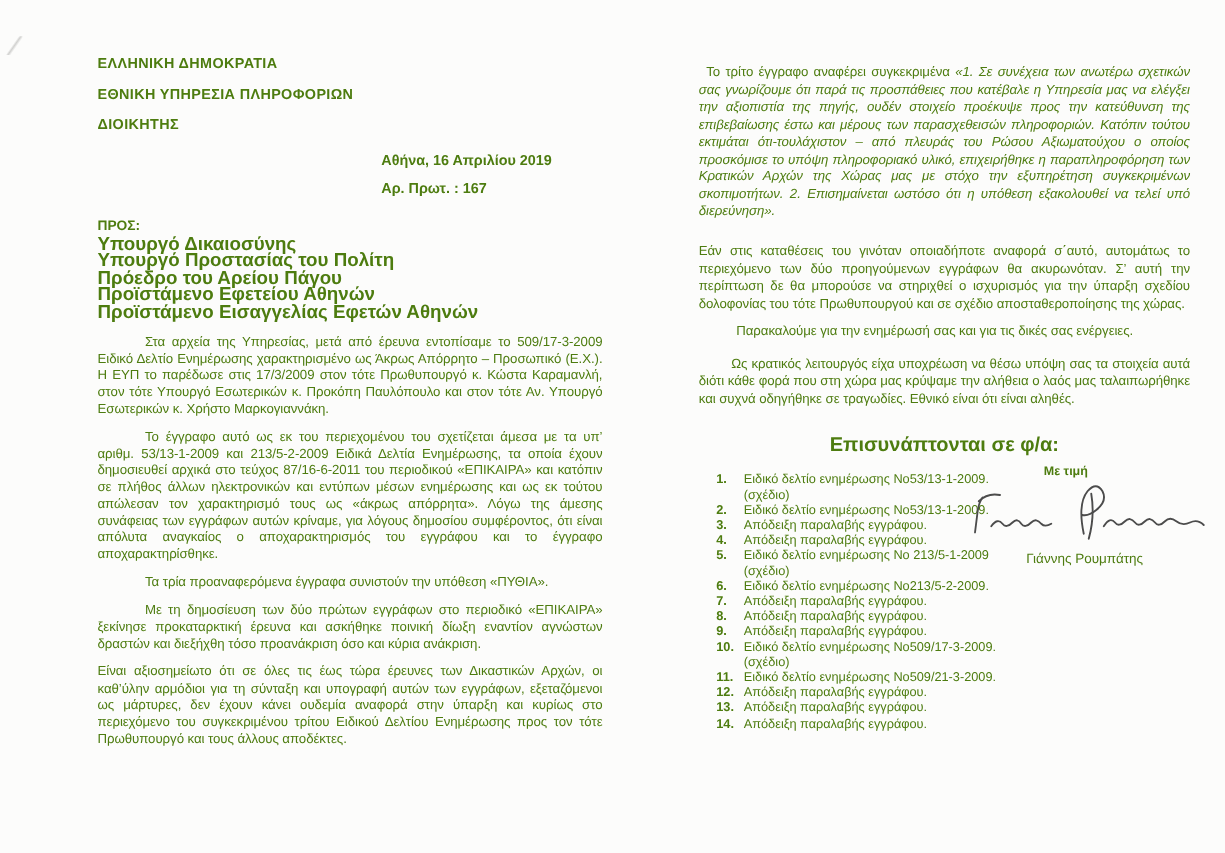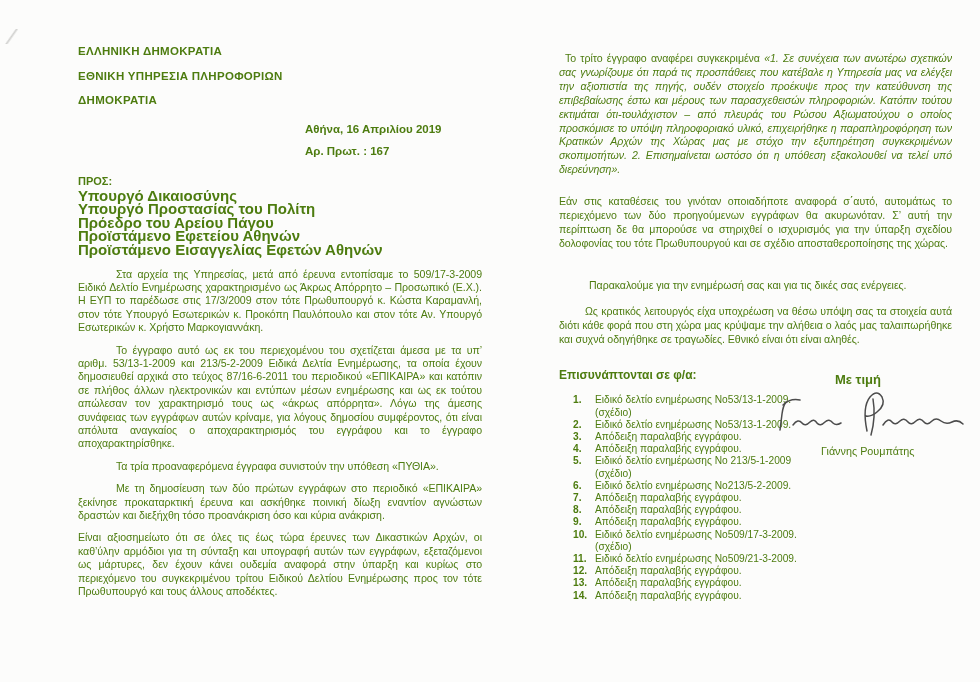--- a/index.html
+++ b/index.html
@@ -24,53 +24,53 @@
 
   .para{
     font-size:10.6px;line-height:13.4px;margin:9px 0 0 0;
     text-align:justify;letter-spacing:-0.05px;
   }
   .ind{text-indent:38px;}
   .col-right .para{line-height:13.9px;}
   .para .q{font-style:italic;}
 
   .attach{margin-top:22px;}
-  .attach-heading{font-size:12px;font-weight:bold;margin:0 0 12px 0;}
+  .attach-heading{font-size:16px;font-weight:bold;margin:0 0 12px 0;text-align:center;}
   ol.attach-list{
     list-style:none;margin:0;padding:0 0 0 14px;width:228px;
     counter-reset:att;font-size:10.2px;line-height:12.2px;
   }
   ol.attach-list li{position:relative;padding-left:22px;counter-increment:att;}
   ol.attach-list li::before{
     content:counter(att) ".";position:absolute;left:0;top:0;
     font-weight:bold;
   }
 
   .sig-block{position:absolute;left:775px;top:372px;width:195px;}
-  .sig-closing{font-size:13px;font-weight:bold;margin:0 0 0 60px;}
+  .sig-closing{font-size:10px;font-weight:bold;margin:0 0 0 60px;}
   .sig-svg{display:block;margin:2px 0 0 0;}
   .sig-name{font-size:10.8px;font-weight:normal;margin:0 0 0 46px;}
 
   .smudge{
     position:absolute;left:5px;top:29px;width:13px;height:15px;
     background:linear-gradient(125deg,transparent 42%,#c6c6c4 50%,transparent 60%);
     opacity:.8;
   }
 </style>
 </head>
 <body>
 
 <div class="page">
 
   <div class="smudge"></div>
 
   <div class="col col-left">
     <p class="hdr-line">ΕΛΛΗΝΙΚΗ ΔΗΜΟΚΡΑΤΙΑ</p>
     <p class="hdr-line">ΕΘΝΙΚΗ ΥΠΗΡΕΣΙΑ ΠΛΗΡΟΦΟΡΙΩΝ</p>
-    <p class="hdr-line">ΔΗΜΟΚΡΑΤΙΑ</p>
+    <p class="hdr-line">ΔΙΟΙΚΗΤΗΣ</p>
 
     <div class="date-block">
       <p class="date-line">Αθήνα, 16 Απριλίου 2019</p>
       <p class="proto-line">Αρ. Πρωτ. :  167</p>
     </div>
 
     <div class="pros">
       <p class="pros-label">ΠΡΟΣ:</p>
       <p class="recipient">Υπουργό Δικαιοσύνης</p>
       <p class="recipient">Υπουργό Προστασίας του Πολίτη</p>
@@ -84,21 +84,21 @@
     <p class="para ind">Τα τρία προαναφερόμενα έγγραφα συνιστούν την υπόθεση «ΠΥΘΙΑ».</p>
     <p class="para ind">Με τη δημοσίευση των δύο πρώτων εγγράφων στο περιοδικό «ΕΠΙΚΑΙΡΑ» ξεκίνησε προκαταρκτική έρευνα και ασκήθηκε ποινική δίωξη εναντίον αγνώστων δραστών και διεξήχθη τόσο προανάκριση όσο και κύρια ανάκριση.</p>
     <p class="para">Είναι αξιοσημείωτο ότι σε όλες τις έως τώρα έρευνες των Δικαστικών Αρχών, οι καθ’ύλην αρμόδιοι για τη σύνταξη και υπογραφή αυτών των εγγράφων, εξεταζόμενοι ως μάρτυρες, δεν έχουν κάνει ουδεμία αναφορά στην ύπαρξη και κυρίως στο περιεχόμενο του συγκεκριμένου τρίτου Ειδικού Δελτίου Ενημέρωσης προς τον τότε Πρωθυπουργό και τους άλλους αποδέκτες.</p>
   </div>
 
   <div class="col col-right">
     <p class="para" style="margin-top:0;text-indent:6px;">
       <span>Το τρίτο έγγραφο αναφέρει συγκεκριμένα </span><span class="q">«1. Σε συνέχεια των ανωτέρω σχετικών σας γνωρίζουμε ότι παρά τις προσπάθειες που κατέβαλε η Υπηρεσία μας να ελέγξει την αξιοπιστία της πηγής, ουδέν στοιχείο προέκυψε προς την κατεύθυνση της επιβεβαίωσης έστω και μέρους των παρασχεθεισών πληροφοριών. Κατόπιν τούτου εκτιμάται ότι-τουλάχιστον – από πλευράς του Ρώσου Αξιωματούχου ο οποίος προσκόμισε το υπόψη πληροφοριακό υλικό, επιχειρήθηκε η παραπληροφόρηση των Κρατικών Αρχών της Χώρας μας με στόχο την εξυπηρέτηση συγκεκριμένων σκοπιμοτήτων. 2. Επισημαίνεται ωστόσο ότι η υπόθεση εξακολουθεί να τελεί υπό διερεύνηση».</span>
     </p>
     <p class="para" style="margin-top:18px;">Εάν στις καταθέσεις του γινόταν οποιαδήποτε αναφορά σ΄αυτό, αυτομάτως το περιεχόμενο των δύο προηγούμενων εγγράφων θα ακυρωνόταν. Σ’ αυτή την περίπτωση δε θα μπορούσε να στηριχθεί ο ισχυρισμός για την ύπαρξη σχεδίου δολοφονίας του τότε Πρωθυπουργού και σε σχέδιο αποσταθεροποίησης της χώρας.</p>
-    <p class="para ind" style="text-indent:30px;margin-top:28px;">Παρακαλούμε για την ενημέρωσή σας και για τις δικές σας ενέργειες.</p>
+    <p class="para ind" style="text-indent:30px;margin-top:8px;">Παρακαλούμε για την ενημέρωσή σας και για τις δικές σας ενέργειες.</p>
     <p class="para ind" style="text-indent:26px;margin-top:12px;">Ως κρατικός λειτουργός είχα υποχρέωση να θέσω υπόψη σας τα στοιχεία αυτά διότι κάθε φορά που στη χώρα μας κρύψαμε την αλήθεια ο λαός μας ταλαιπωρήθηκε και συχνά οδηγήθηκε σε τραγωδίες. Εθνικό είναι ότι είναι αληθές.</p>
 
     <div class="attach">
       <p class="attach-heading">Επισυνάπτονται σε φ/α:</p>
       <ol class="attach-list">
         <li>Ειδικό δελτίο ενημέρωσης Νο53/13-1-2009. (σχέδιο)</li>
         <li>Ειδικό δελτίο ενημέρωσης Νο53/13-1-2009.</li>
         <li>Απόδειξη παραλαβής εγγράφου.</li>
         <li>Απόδειξη παραλαβής εγγράφου.</li>
         <li>Ειδικό δελτίο ενημέρωσης Νο 213/5-1-2009 (σχέδιο)</li>

